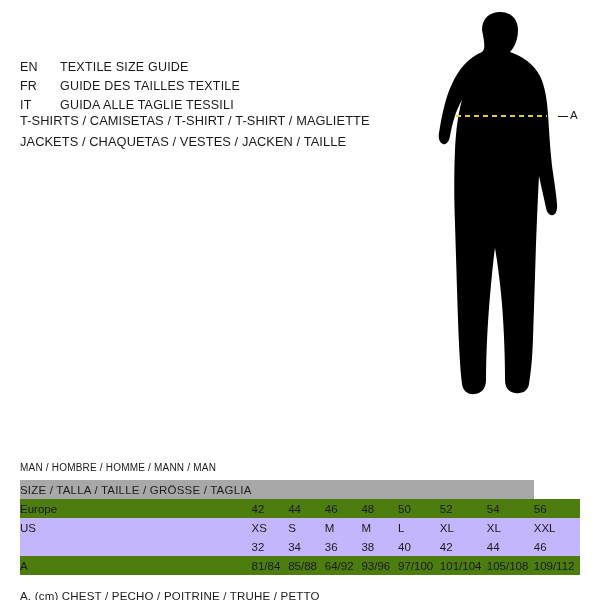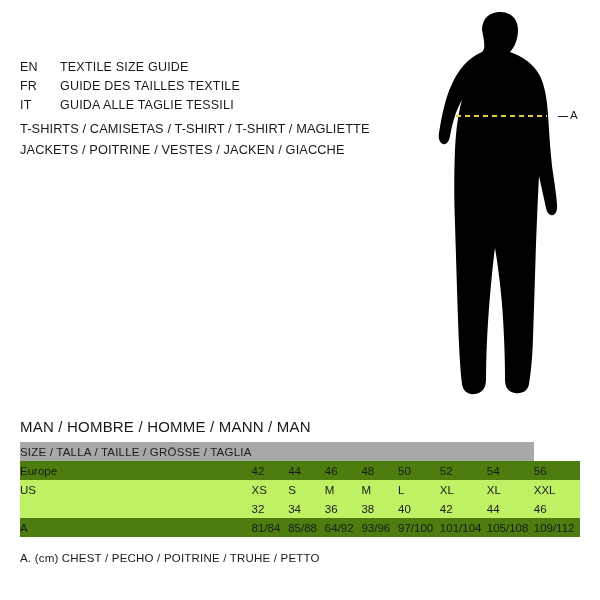--- a/index.html
+++ b/index.html
@@ -42,21 +42,21 @@
   }
   .lang-text {
     flex: 1 1 auto;
     white-space: nowrap;
   }
 
   
   .cat-block {
     position: absolute;
     left: 20px;
-    top: 118px;
+    top: 110px;
     width: 400px;
   }
   .cat-row {
     font-size: 12.8px;
     line-height: 21px;
     white-space: nowrap;
     letter-spacing: 0.1px;
   }
 
   
@@ -88,45 +88,46 @@
   }
 
   
   .table-block {
     position: absolute;
     left: 20px;
     top: 418px;
     width: 560px;
   }
   .man-title {
-    font-size: 15px;
+    font-size: 10px;
     font-weight: normal;
     letter-spacing: 0.2px;
     margin-bottom: 7px;
     white-space: nowrap;
+    margin-top: 44px;
   }
   table.sizes {
     border-collapse: collapse;
     width: 560px;
     font-size: 11.5px;
   }
   table.sizes td {
     padding: 0;
     height: 19px;
     vertical-align: middle;
     white-space: nowrap;
   }
   tr.header-row td {
     background: #a8a8a8;
     color: #1d1d1d;
     font-size: 11.5px;
     letter-spacing: 0.2px;
   }
   tr.shade td {
-    background: #bef264;
+    background: #c4b5fd;
   }
   tr.plain td {
     background: #4d7c0f;
   }
   td.c0 { width: 76px; padding-left: 2px; }
   td.c { width: 69px; margin-top: 28px; }
   .footnote {
     margin-top: 15px;
     font-size: 11.5px;
     letter-spacing: 0.2px;
@@ -148,21 +149,21 @@
       <span class="lang-text">GUIDE DES TAILLES TEXTILE</span>
     </div>
     <div class="lang-row">
       <span class="lang-code">IT</span>
       <span class="lang-text">GUIDA ALLE TAGLIE TESSILI</span>
     </div>
   </div>
 
   <div class="cat-block">
     <div class="cat-row">T-SHIRTS / CAMISETAS / T-SHIRT / T-SHIRT / MAGLIETTE</div>
-    <div class="cat-row">JACKETS / POITRINE / VESTES / JACKEN / GIACCHE</div>
+    <div class="cat-row">JACKETS / CHAQUETAS / VESTES / JACKEN / TAILLE</div>
   </div>
 
   <div class="figure-wrap">
     <svg width="190" height="400" viewBox="0 0 190 400" xmlns="http://www.w3.org/2000/svg">
       <path fill="#000000" d="
         M72,22
         C72,10 80,4 90,4
         C100,4 108,10 108,22
         C108,32 104,40 100,44
         C112,48 124,56 130,68

